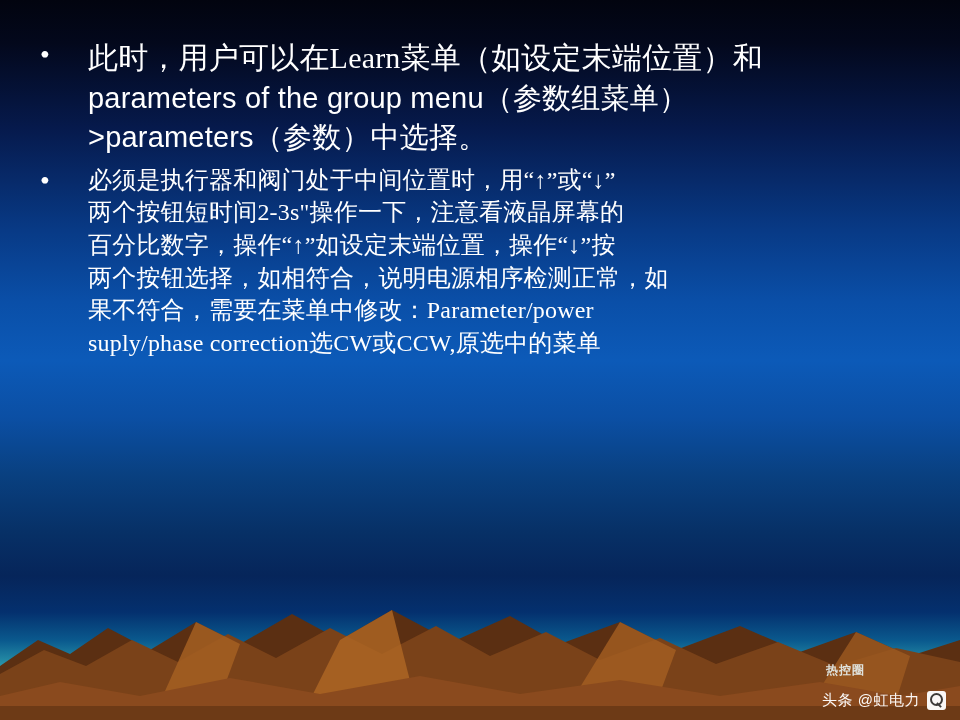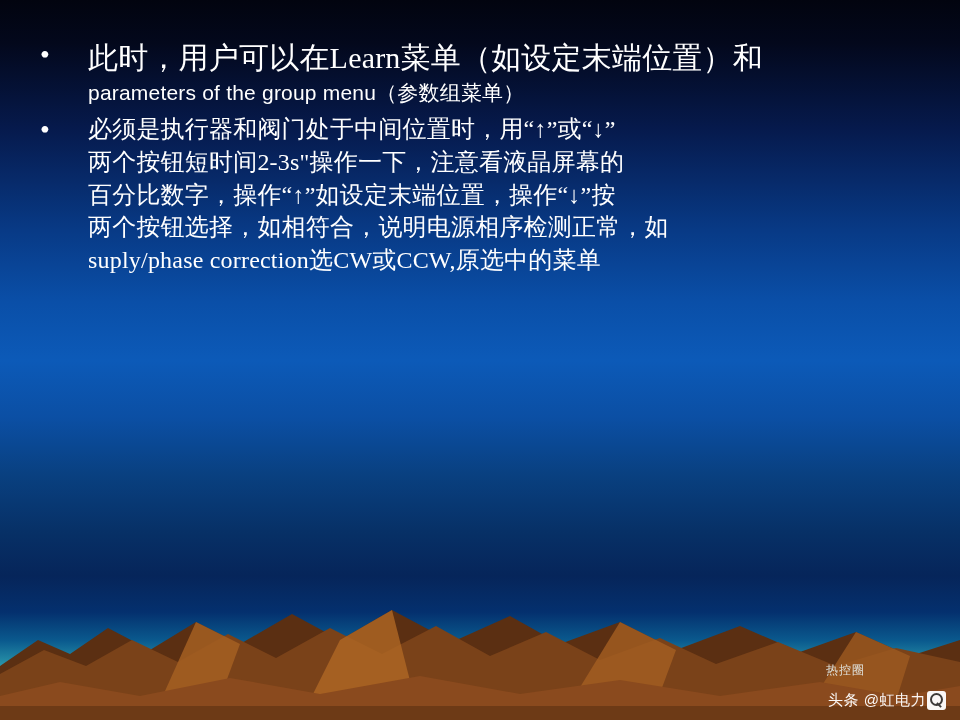--- a/index.html
+++ b/index.html
@@ -80,34 +80,34 @@
     top: -2px;
     font-size: 28px;
     color: #ffffff;
     line-height: 1.36;
   }
   li .para {
     display: block;
   }
   .latin {
     font-family: "Liberation Sans", sans-serif;
-    font-size: 21px;
+    font-size: 29px;
   }
   .blk3 {
     font-size: 24px;
   }
 
   
   .watermark {
     position: absolute;
     right: 14px;
     bottom: 10px;
     display: flex;
     align-items: center;
-    gap: 1px;
+    gap: 7px;
     color: #ffffff;
     font-family: "Liberation Sans", sans-serif;
     font-size: 15px;
     opacity: 0.96;
   }
   .wm-text {
     font-size: 15px;
     letter-spacing: 0.5px;
   }
   .wm-logo {
@@ -139,20 +139,21 @@
   }
   .wm-badge {
     position: absolute;
     right: 95px;
     bottom: 41px;
     color: #e9f3f2;
     font-family: "Liberation Sans", sans-serif;
     font-size: 12px;
     opacity: 0.9;
     letter-spacing: 1px;
+    font-weight: bold;
   }
 </style>
 </head>
 <body>
 
 <div id="slide">
 
   <div class="scenery">
     <svg width="960" height="150" viewBox="0 0 960 150" xmlns="http://www.w3.org/2000/svg">
 
@@ -169,28 +170,30 @@
       <rect x="0" y="136" width="960" height="14" fill="#6d3a16"></rect>
     </svg>
   </div>
 
   <div class="content">
     <ul class="bullets">
 
       <li>
         <span class="para">此时，用户可以在Learn菜单（如设定末端位置）和</span>
         <span class="para latin">parameters of the group menu（参数组菜单）</span>
+        <span class="para latin">&gt;parameters（参数）中选择。</span>
       </li>
 
 
       <li>
         <span class="para blk3">必须是执行器和阀门处于中间位置时，用“↑”或“↓”</span>
         <span class="para blk3">两个按钮短时间2-3s"操作一下，注意看液晶屏幕的</span>
         <span class="para blk3">百分比数字，操作“↑”如设定末端位置，操作“↓”按</span>
         <span class="para blk3">两个按钮选择，如相符合，说明电源相序检测正常，如</span>
+        <span class="para blk3">果不符合，需要在菜单中修改：Parameter/power</span>
         <span class="para blk3">suply/phase correction选CW或CCW,原选中的菜单</span>
       </li>
 
     </ul>
   </div>
 
   <div class="wm-badge">热控圈</div>
 
   <div class="watermark">
     <span class="wm-text">头条 @虹电力</span>

